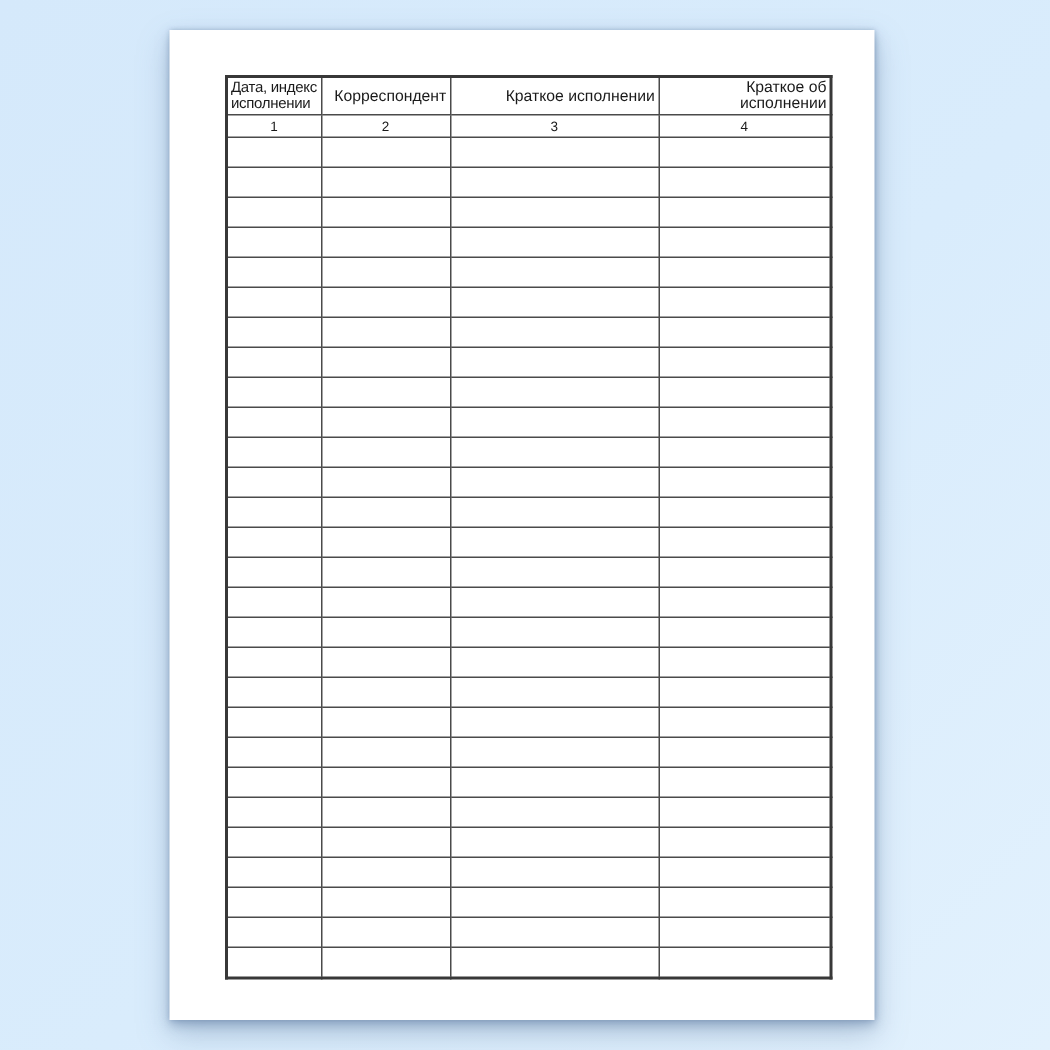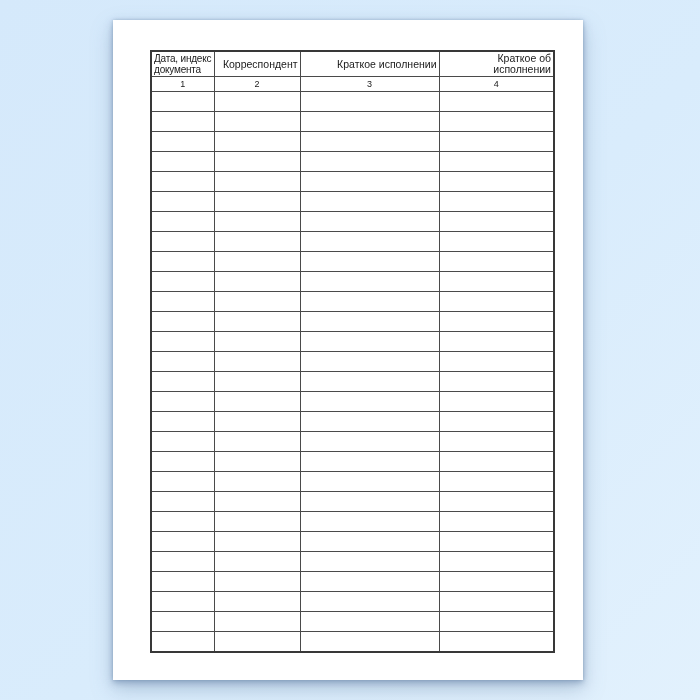--- a/index.html
+++ b/index.html
@@ -87,21 +87,21 @@
       <colgroup>
         <col class="c1">
           <col class="c2">
           <col class="c3">
           <col class="c4">
       </colgroup>
       <thead>
         <tr class="header-row">
           <th class="c1">
             <span>Дата, индекс</span>
-            <span>документа</span>
+            <span>исполнении</span>
           </th>
           <th class="c2">Корреспондент</th>
           <th class="c3">Краткое исполнении</th>
           <th class="c4">Краткое об исполнении</th>
         </tr>
         <tr class="number-row">
           <td>1</td>
           <td>2</td>
           <td>3</td>
           <td>4</td>

